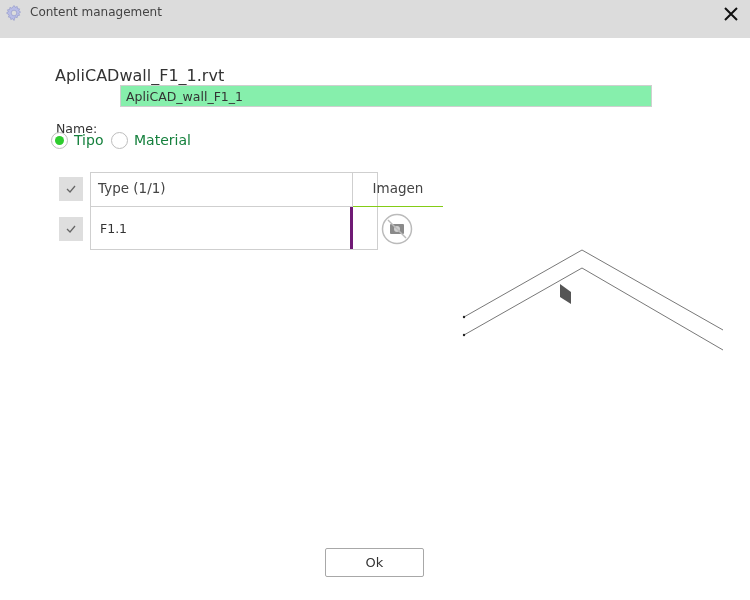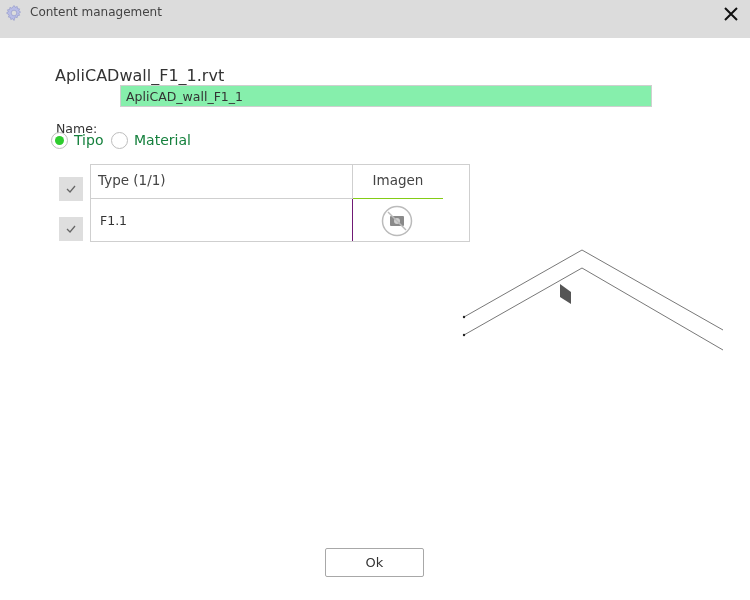--- a/index.html
+++ b/index.html
@@ -12,24 +12,24 @@
   .file-title { position:absolute; left:55px; top:46px; font-size:16px; color:#333;margin-top:20px; }
   .name-label { position:absolute; left:56px; top:89px; font-size:12.5px; color:#333;margin-top:32px; }
   .name-input { position:absolute; left:120px; top:85px; width:532px; height:22px; border:1px solid #cfcfcf;
                 font-size:12.5px; padding:0 0 0 5px; box-sizing:border-box; color:#333;
                 font-family:"DejaVu Sans","Liberation Sans",sans-serif; outline:none; background:#86efac; }
   .radio { position:absolute; top:132px; width:17px; height:17px; border:1px solid #bdbdbd; border-radius:50%; box-sizing:border-box; background:#fff; cursor:pointer; }
   .radio.checked::after { content:""; position:absolute; left:3px; top:3px; width:9px; height:9px; border-radius:50%; background:#2ecc2e; }
   .radio-label { position:absolute; top:132px; font-size:14px; color:#15803d; }
   .chk { position:absolute; left:59px; width:24px; height:24px; background:#dedede; cursor:pointer; }
   .chk svg { position:absolute; left:7px; top:8px; }
-  .table { position:absolute; left:90px; top:164px; width:380px; height:78px; border:1px solid #cfcfcf; box-sizing:border-box; }
+  .table { position:absolute; left:90px; top:172px; width:288px; height:78px; border:1px solid #cfcfcf; box-sizing:border-box; }
   .th-type { position:absolute; left:0; top:0; width:262px; height:34px; border-right:1px solid #cfcfcf; border-bottom:1px solid #cfcfcf; box-sizing:border-box; font-size:13.5px; color:#444; padding:7px 0 0 7px; }
   .th-img { position:absolute; left:262px; top:0; width:90px; height:34px; border-bottom:1px solid #84cc16; box-sizing:border-box; font-size:13.5px; color:#444; text-align:center; padding-top:7px; }
-  .td-type { position:absolute; left:0; top:34px; width:262px; height:42px; border-right:1px solid #701a75; box-sizing:border-box; font-size:12.5px; color:#333; padding:14px 0 0 9px; }
+  .td-type { position:absolute; left:0; top:34px; width:262px; height:42px; border-right:3px solid #701a75; box-sizing:border-box; font-size:12.5px; color:#333; padding:14px 0 0 9px; }
   .td-img { position:absolute; left:262px; top:34px; width:90px; height:42px; }
   .noimg { position:absolute; left:28px; top:6px; }
   .preview { position:absolute; left:455px; top:240px; }
   .ok { position:absolute; left:325px; top:548px; width:99px; height:29px; border:1px solid #a8a8a8; border-radius:2px; background:#fff; font-size:13px; color:#333; cursor:pointer; font-family:"DejaVu Sans","Liberation Sans",sans-serif; }
 </style>
 </head>
 <body>
 
 <div class="titlebar">
   <svg class="gear" viewBox="0 0 18 18">

